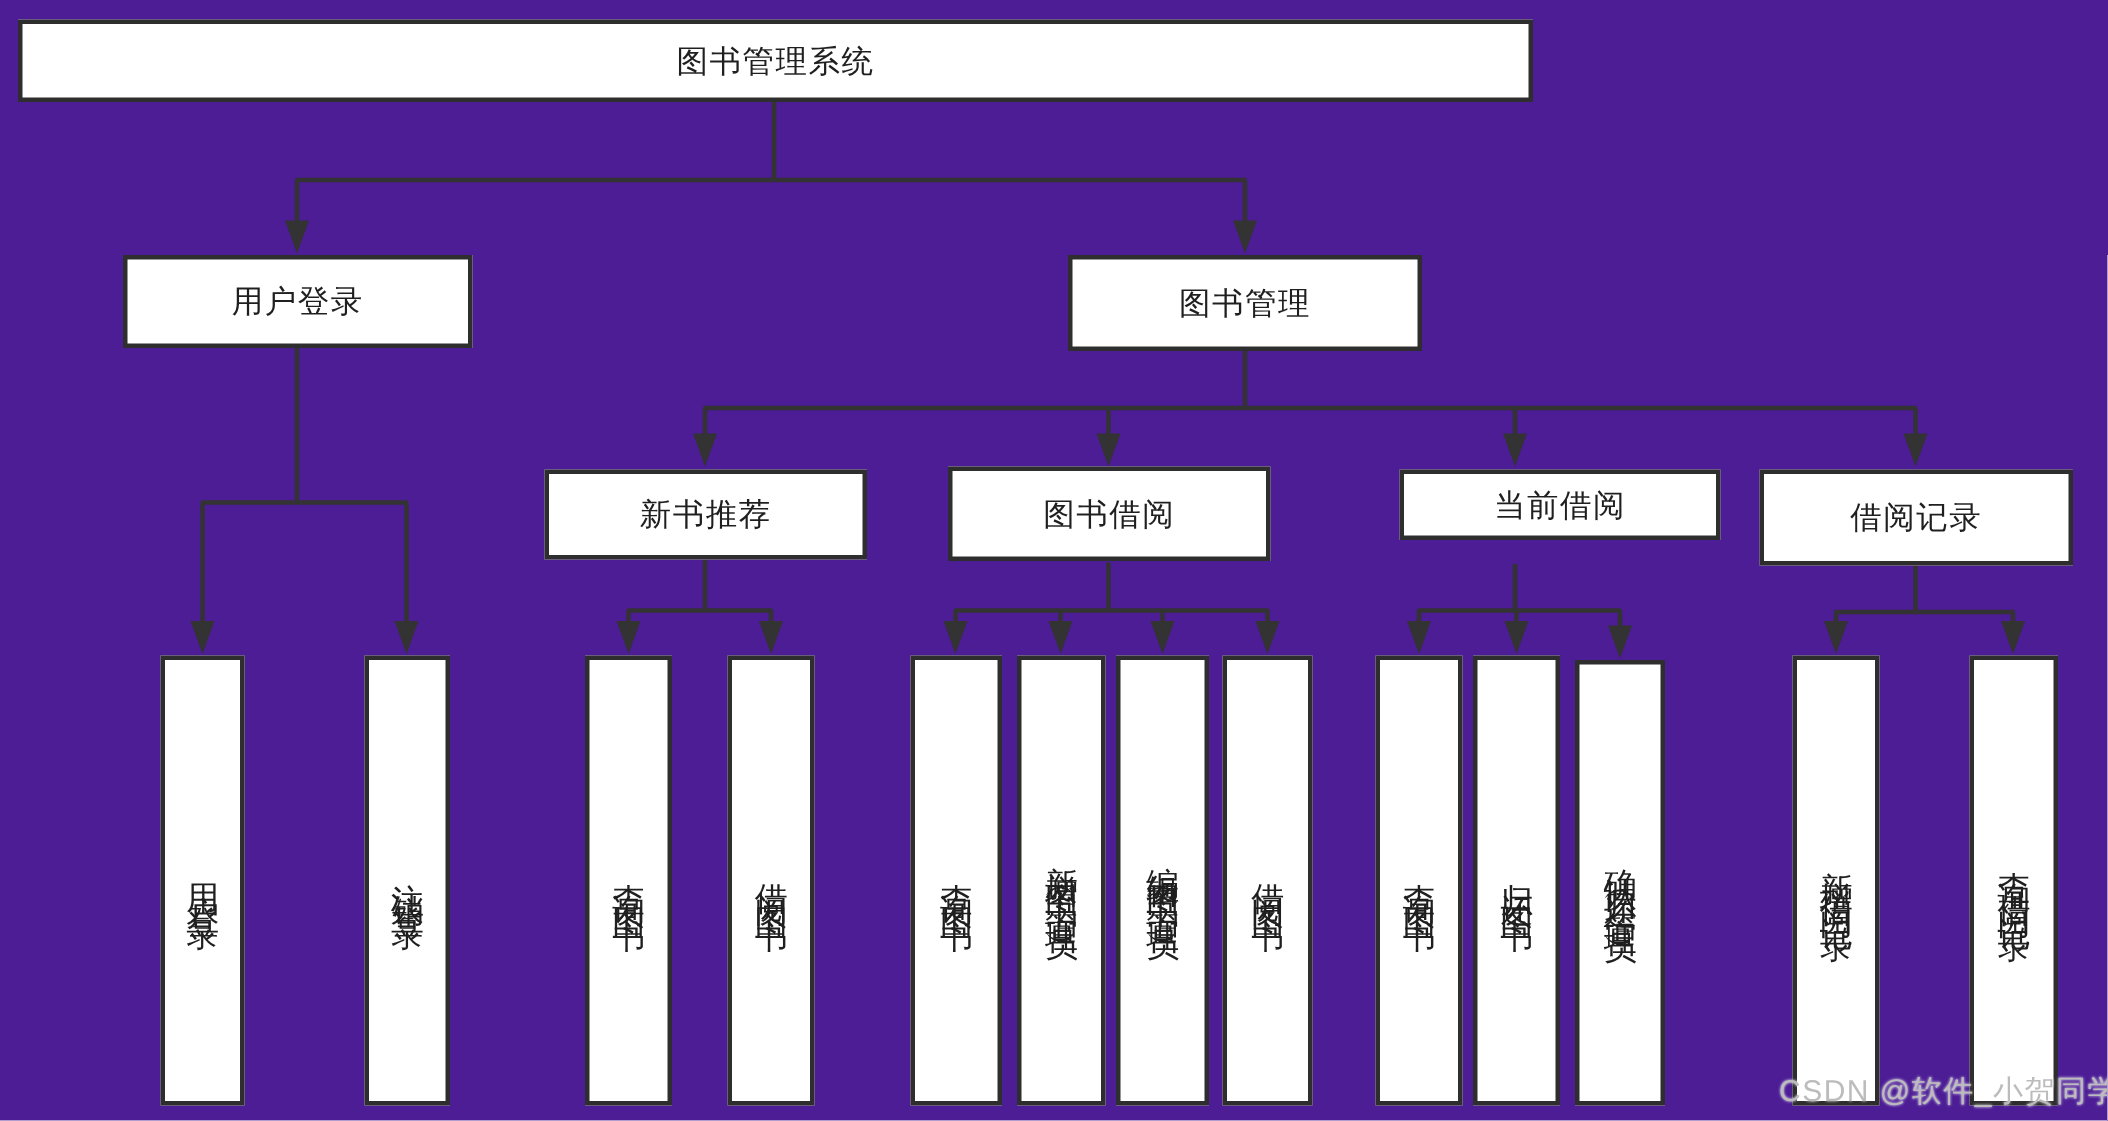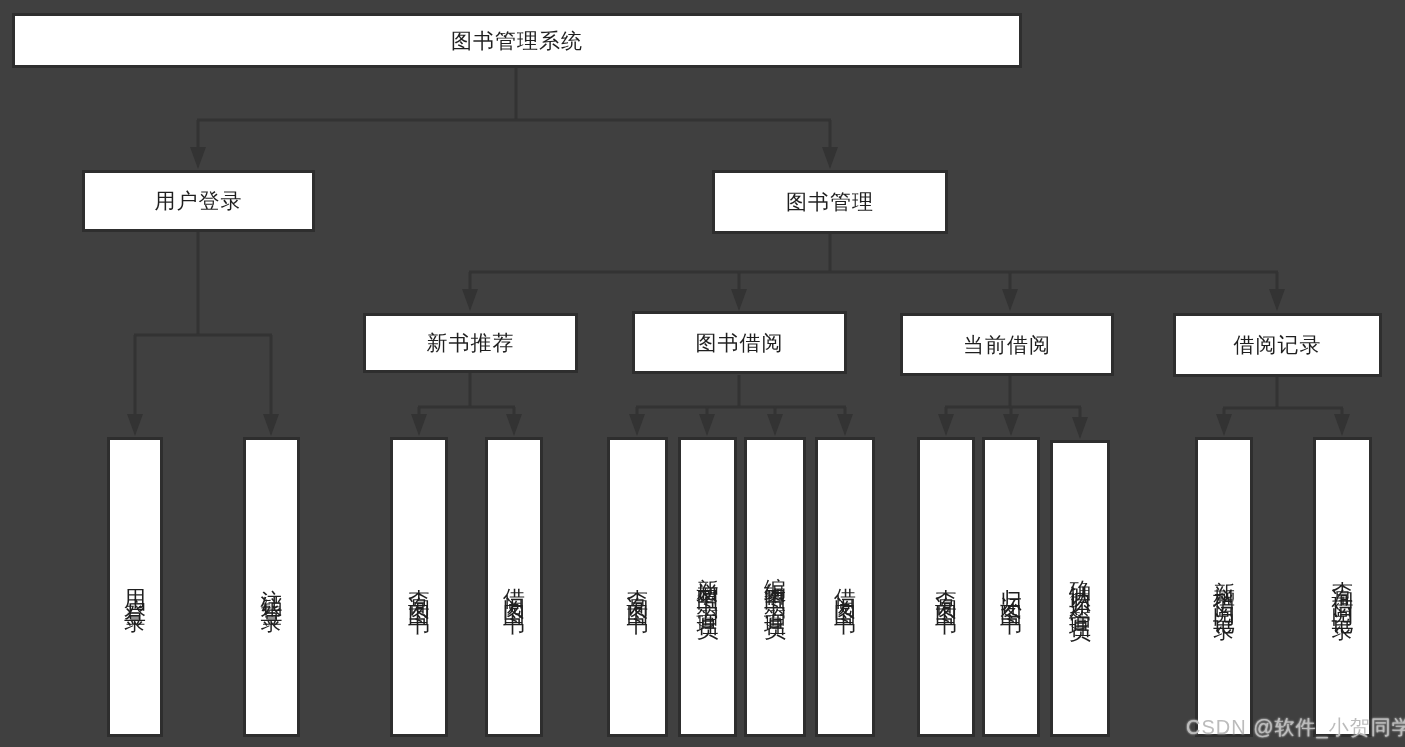--- a/index.html
+++ b/index.html
@@ -1,20 +1,20 @@
 <!DOCTYPE html>
 <html><head>
 <meta charset="utf-8">
 <style>
   html, body { margin: 0; padding: 0; background: #ffffff; }
   .stage {
     position: relative;
     width: 1405px;
     height: 747px;
-    background: #404040;
+    background: #4c1d95;
     font-family: "Liberation Sans", sans-serif;
     color: #1f1f1f;
     overflow: hidden;
   }
   .wires {
     position: absolute;
     left: 0; top: 0;
     width: 1405px; height: 747px;
     z-index: 1;
   }
@@ -129,21 +129,21 @@
   <div class="node hbox" style="left:712px; top:170px; width:236px; height:64px;">
     <span>图书管理</span>
   </div>
 
   <div class="node hbox" style="left:632px; top:311px; width:215px; height:63px;">
     <span>图书借阅</span>
   </div>
   <div class="node hbox" style="left:363px; top:313px; width:215px; height:60px;">
     <span>新书推荐</span>
   </div>
-  <div class="node hbox" style="left:900px; top:313px; width:214px; height:63px;">
+  <div class="node hbox" style="left:933px; top:313px; width:214px; height:47px;">
     <span>当前借阅</span>
   </div>
   <div class="node hbox" style="left:1173px; top:313px; width:209px; height:64px;">
     <span>借阅记录</span>
   </div>
 
   <div class="node vbox" style="left:107px; top:437px; width:56px; height:300px;">
     <span>用户登录</span>
   </div>
   <div class="node vbox" style="left:243px; top:437px; width:57px; height:300px;">

